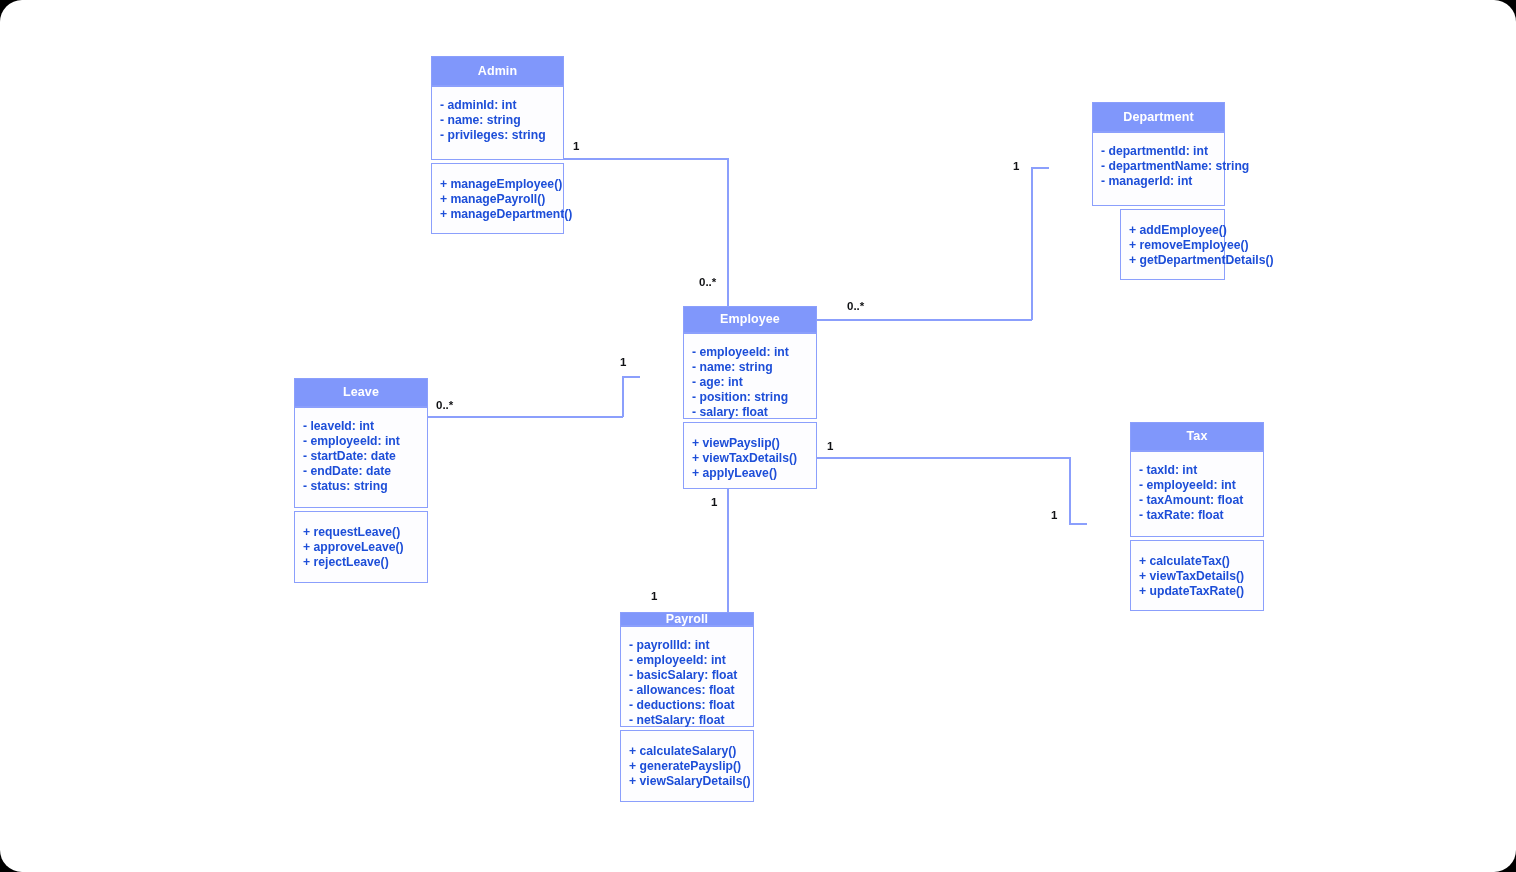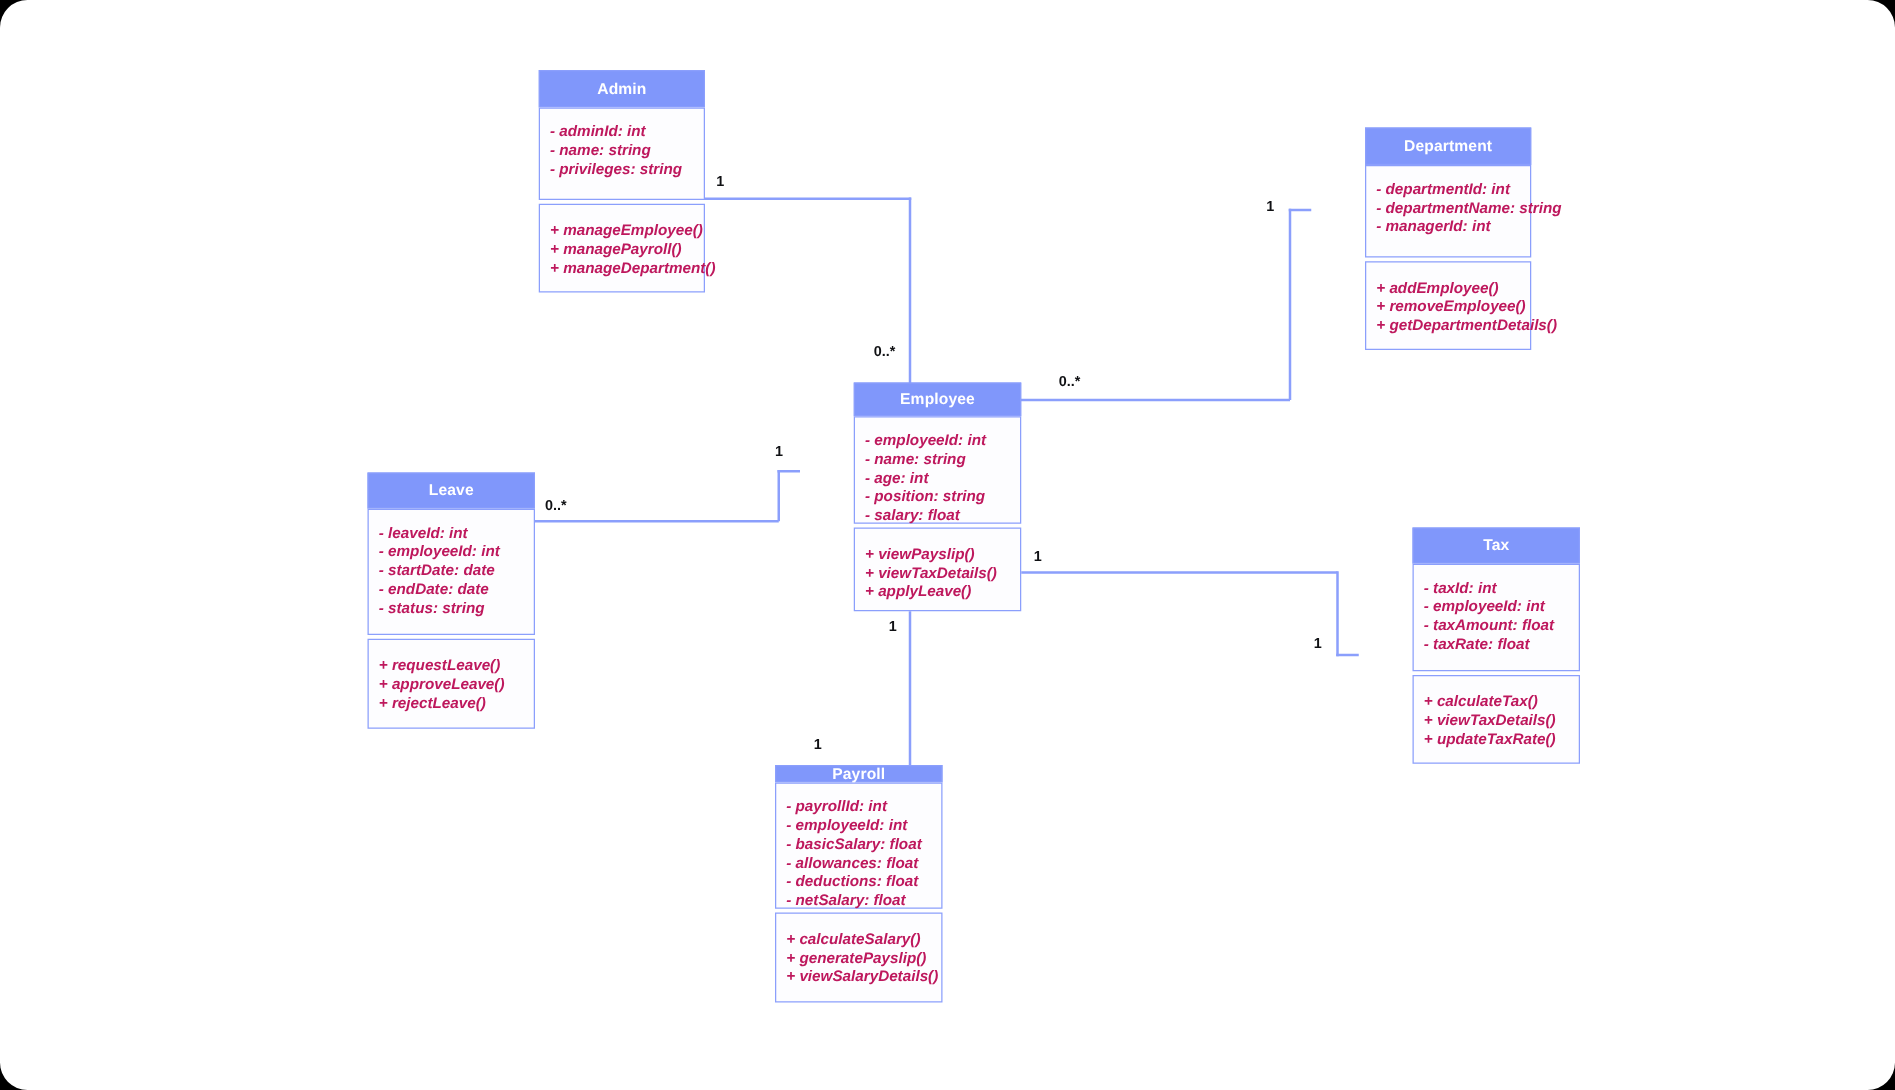--- a/index.html
+++ b/index.html
@@ -49,24 +49,23 @@
     border: 1.4px solid #8b9ffc;
     padding: 11px 8px 8px 8px;
   }
   .uml-compartment.methods {
     margin-top: 3px;
     padding-top: 13px;
   }
   .uml-row {
     font-size: 12.2px;
     font-weight: bold;
-    color: #be185d;
+    color: #1d4ed8;
     line-height: 15.1px;
     white-space: nowrap;
-    font-style: italic;
   }
 
   
   .conn-h, .conn-v {
     position: absolute;
     background: #8b9ffc;
   }
   .conn-h { height: 1.6px; }
   .conn-v { width: 1.6px; }
 
@@ -126,21 +125,21 @@
     </div>
   </div>
 
   <div class="uml-class" style="left:1048px; top:102px; width:177px;">
     <div class="uml-header" style="height:30px;">Department</div>
     <div class="uml-compartment attributes" style="height:74px;">
       <div class="uml-row">- departmentId: int</div>
       <div class="uml-row">- departmentName: string</div>
       <div class="uml-row">- managerId: int</div>
     </div>
-    <div class="uml-compartment methods" style="height:71px;">
+    <div class="uml-compartment methods" style="height:71px;margin-left:28px;">
       <div class="uml-row">+ addEmployee()</div>
       <div class="uml-row">+ removeEmployee()</div>
       <div class="uml-row">+ getDepartmentDetails()</div>
     </div>
   </div>
 
   <div class="uml-class" style="left:639px; top:306px; width:178px;">
     <div class="uml-header" style="height:27px;">Employee</div>
     <div class="uml-compartment attributes" style="height:86px;">
       <div class="uml-row">- employeeId: int</div>

